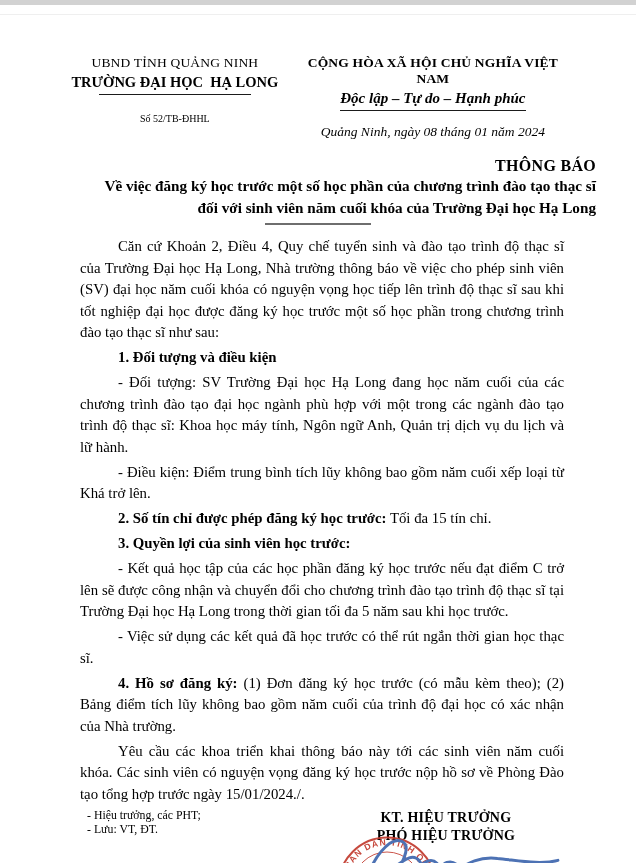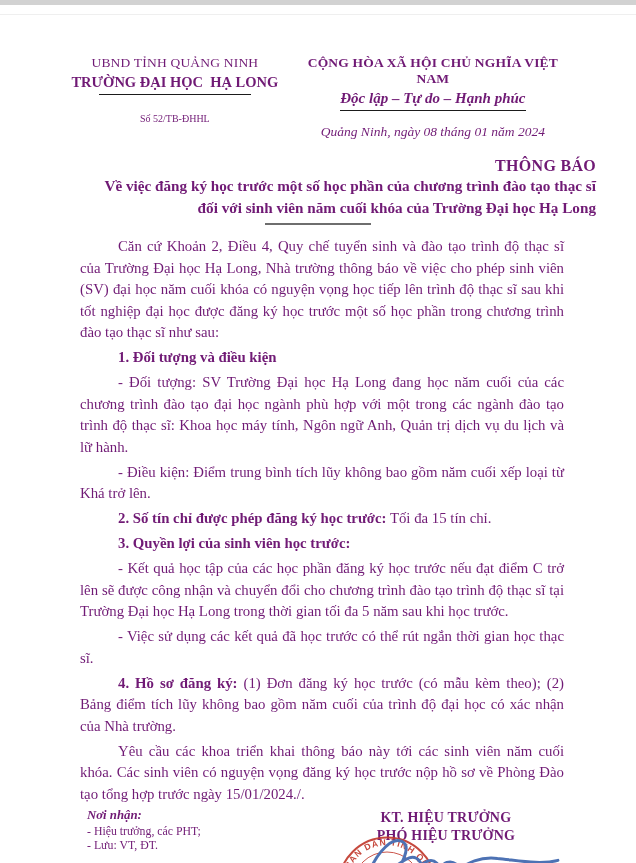--- a/index.html
+++ b/index.html
@@ -5,21 +5,21 @@
   * { margin: 0; padding: 0; box-sizing: border-box; }
   html, body { background: #ffffff; }
   .page {
     position: relative;
     width: 636px;
     height: 863px;
     margin: 0 auto;
     background: #ffffff;
     overflow: hidden;
     font-family: "Liberation Serif", serif;
-    color: #701a75;
+    color: #000000;
   }
   .topbar { width: 100%; height: 5px; background: #d2d2d2; }
   .topline { width: 100%; height: 1px; background: #efefef; margin-top: 9px; }
 
   
   .header {
     display: flex;
     margin-top: 40px;
     padding: 0 40px;
   }
@@ -135,21 +135,20 @@
     <p><span class="bold">2. Số tín chỉ được phép đăng ký học trước:</span><span> Tối đa 15 tín chỉ.</span></p>
     <p class="bold">3. Quyền lợi của sinh viên học trước:</p>
     <p>- Kết quả học tập của các học phần đăng ký học trước nếu đạt điểm C trở lên sẽ được công nhận và chuyển đổi cho chương trình đào tạo trình độ thạc sĩ tại Trường Đại học Hạ Long trong thời gian tối đa 5 năm sau khi học trước.</p>
     <p>- Việc sử dụng các kết quả đã học trước có thể rút ngắn thời gian học thạc sĩ.</p>
     <p><span class="bold">4. Hồ sơ đăng ký:</span><span> (1) Đơn đăng ký học trước (có mẫu kèm theo); (2) Bảng điểm tích lũy không bao gồm năm cuối của trình độ đại học có xác nhận của Nhà trường.</span></p>
     <p>Yêu cầu các khoa triển khai thông báo này tới các sinh viên năm cuối khóa.  Các sinh viên có nguyện vọng đăng ký học trước nộp hồ sơ về Phòng Đào tạo tổng hợp trước ngày 15/01/2024./.</p>
   </div>
 
   <div class="footer">
     <div class="recipients">
-      <div class="recipients-heading">Nơi nhận:</div>
       <div>- Hiệu trưởng, các PHT;</div>
       <div>- Lưu: VT, ĐT.</div>
     </div>
 
     <div class="sig-block">
       <div class="sig-title">KT. HIỆU TRƯỞNG</div>
       <div class="sig-title">PHÓ HIỆU TRƯỞNG</div>
       <div class="sig-area"></div>
       <div class="signer-name">Hoàng Thị Thu Giang</div>
 

